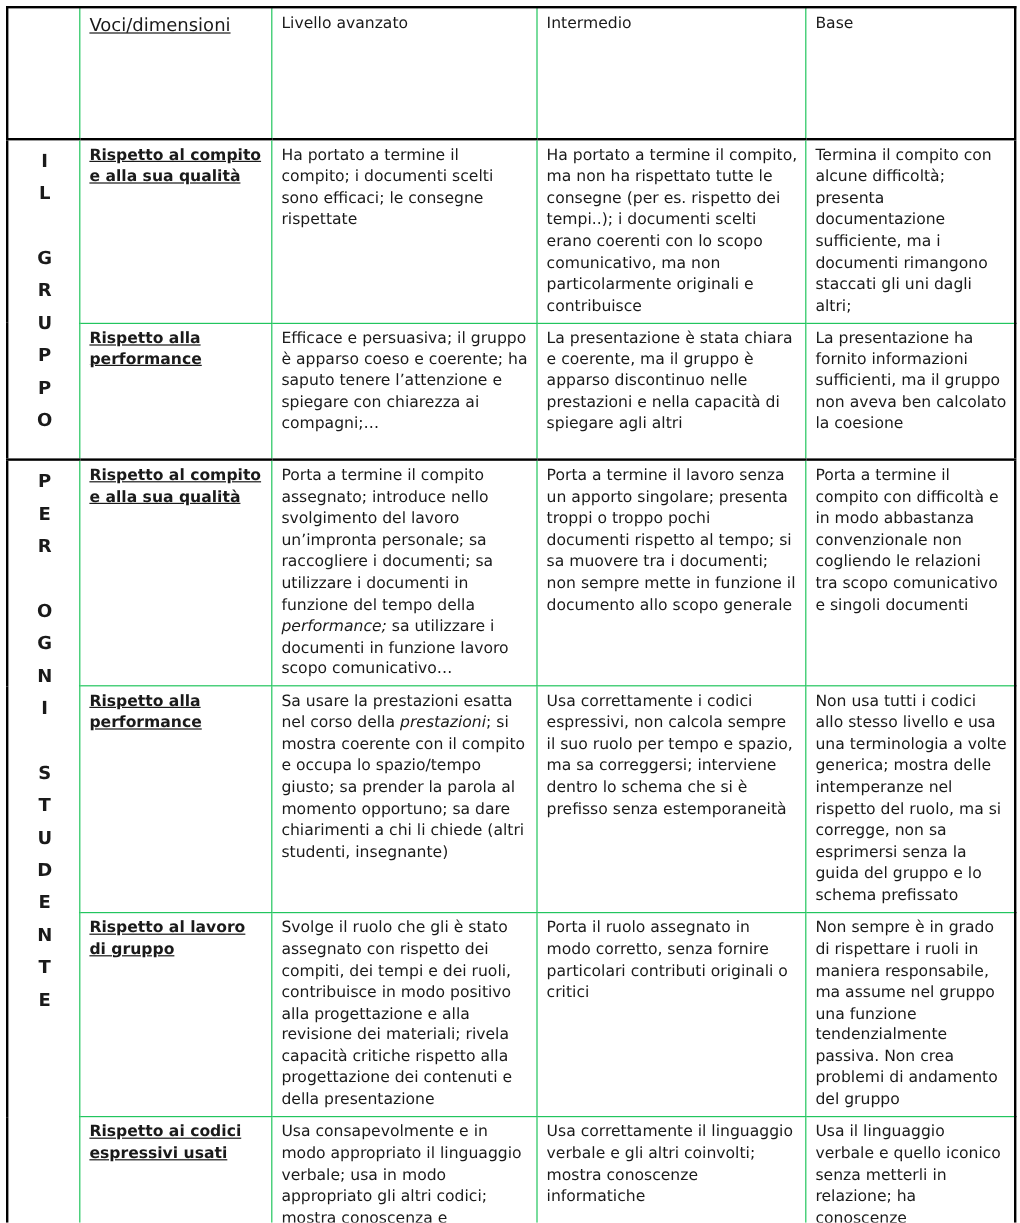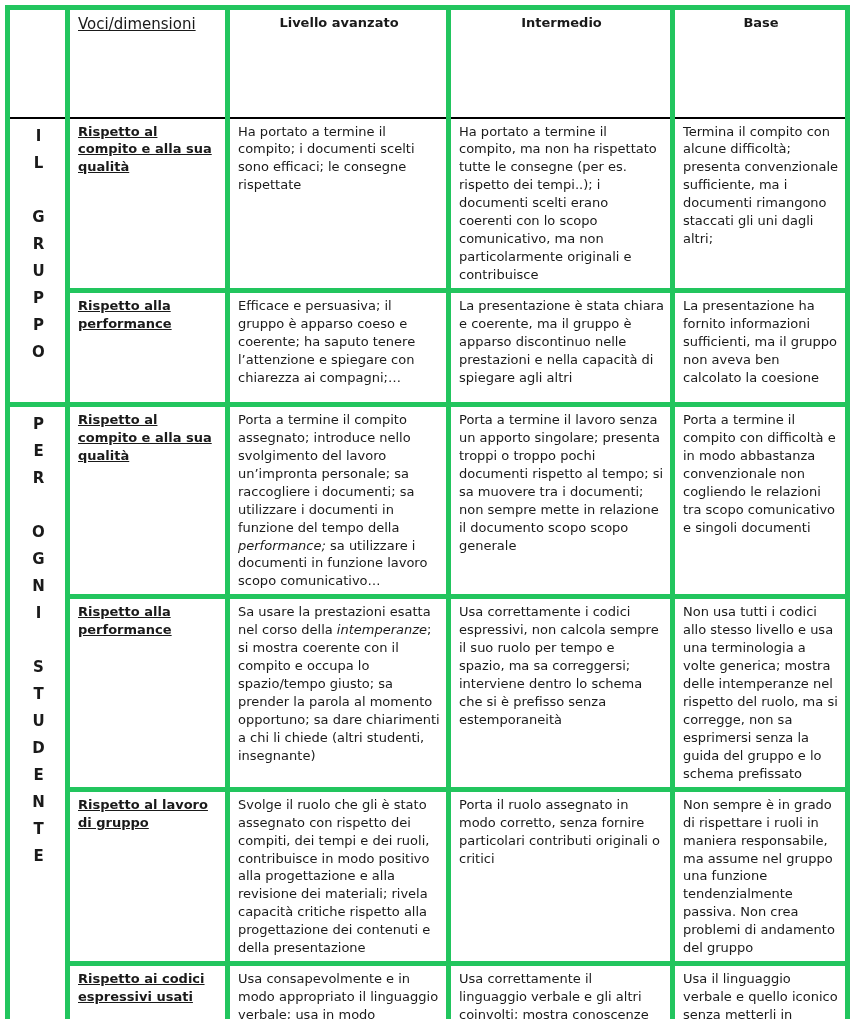--- a/index.html
+++ b/index.html
@@ -19,41 +19,39 @@
   table.rubric {
     position: absolute;
     left: 5px;
     top: 5px;
     width: 840px;
     border-collapse: collapse;
     table-layout: fixed;
     border: 2px solid #000;
   }
   table.rubric td {
-    border: 5px solid #22c55e;
+    border: 1px solid #22c55e;
     vertical-align: top;
     padding: 4px 6px 4px 8px;
     font-size: 13px;
     line-height: 1.38;
     overflow: hidden;
   }
   tr.section-start td { border-top: 2px solid #000; }
   tr.header-row td { border-bottom: 2px solid #000; }
 
   td.corner { padding: 0; }
   td.voci-cell { padding-top: 6px; }
   .voci-label {
     font-size: 15px;
     text-decoration: underline;
   }
   td.level-cell {
-    text-align: center;
     vertical-align: middle;
     font-size: 16px;
-    font-weight: bold;
   }
   td.vcol {
     padding: 6px 0 0 0;
     text-align: center;
   }
   .vchar {
     height: 27px;
     line-height: 27px;
     font-weight: bold;
     font-size: 15px;
@@ -102,21 +100,21 @@
             <div class="vchar">U</div>
             <div class="vchar">P</div>
             <div class="vchar">P</div>
             <div class="vchar">O</div>
           </td>
       <td class="dim-cell">
         <span class="dim-label">Rispetto al compito e alla sua qualità</span>
       </td>
       <td>Ha  portato a termine il compito; i documenti scelti sono efficaci; le consegne rispettate</td>
       <td>Ha portato a termine il compito, ma non ha rispettato tutte le consegne (per es. rispetto dei tempi..); i documenti scelti erano coerenti con lo scopo comunicativo, ma non particolarmente originali e contribuisce</td>
-      <td>Termina il compito con alcune difficoltà; presenta convenzionale sufficiente, ma i documenti rimangono staccati gli uni dagli altri;</td>
+      <td>Termina il compito con alcune difficoltà; presenta documentazione sufficiente, ma i documenti rimangono staccati gli uni dagli altri;</td>
     </tr>
 
     <tr style="height:114px">
       <td class="dim-cell">
         <span class="dim-label">Rispetto alla performance</span>
       </td>
       <td>Efficace e persuasiva; il gruppo è apparso coeso e coerente; ha saputo tenere l’attenzione e spiegare con chiarezza ai compagni;…</td>
       <td>La presentazione è stata chiara e coerente, ma il gruppo è apparso discontinuo nelle prestazioni e nella capacità di spiegare agli altri</td>
       <td>La presentazione ha fornito informazioni sufficienti, ma il gruppo non aveva ben calcolato la coesione</td>
     </tr>
@@ -138,29 +136,29 @@
             <div class="vchar">D</div>
             <div class="vchar">E</div>
             <div class="vchar">N</div>
             <div class="vchar">T</div>
             <div class="vchar">E</div>
           </td>
       <td class="dim-cell">
         <span class="dim-label">Rispetto al compito e alla sua qualità</span>
       </td>
       <td><span>Porta a termine il compito assegnato; introduce nello svolgimento del lavoro un’impronta personale; sa raccogliere i documenti; sa utilizzare i  documenti in funzione del tempo della </span><span class="it">performance;</span><span> sa utilizzare i documenti in funzione lavoro scopo comunicativo…</span></td>
-      <td>Porta a termine il lavoro senza un apporto singolare; presenta troppi o troppo pochi documenti rispetto al tempo; si sa muovere tra i documenti; non sempre mette in relazione il documento scopo scopo generale</td>
+      <td>Porta a termine il lavoro senza un apporto singolare; presenta troppi o troppo pochi documenti rispetto al tempo; si sa muovere tra i documenti; non sempre mette in funzione il documento allo scopo generale</td>
       <td>Porta a termine il compito con difficoltà e in modo abbastanza convenzionale non cogliendo le relazioni tra scopo comunicativo e singoli documenti</td>
     </tr>
 
     <tr style="height:175px">
       <td class="dim-cell">
         <span class="dim-label">Rispetto alla performance</span>
       </td>
-      <td><span>Sa usare la prestazioni esatta nel corso della </span><span class="it">intemperanze</span><span>; si mostra coerente con il compito e occupa lo spazio/tempo giusto; sa prender la parola al momento opportuno; sa dare chiarimenti a chi li chiede (altri studenti, insegnante)</span></td>
+      <td><span>Sa usare la prestazioni esatta nel corso della </span><span class="it">prestazioni</span><span>; si mostra coerente con il compito e occupa lo spazio/tempo giusto; sa prender la parola al momento opportuno; sa dare chiarimenti a chi li chiede (altri studenti, insegnante)</span></td>
       <td>Usa correttamente i codici espressivi, non calcola sempre il suo ruolo per tempo e spazio, ma sa correggersi; interviene dentro lo schema che si è prefisso senza estemporaneità</td>
       <td>Non usa tutti i codici allo stesso livello e usa una terminologia a volte generica; mostra delle intemperanze nel rispetto del ruolo, ma si corregge, non sa esprimersi senza la guida del gruppo e lo schema prefissato</td>
     </tr>
 
     <tr style="height:165px">
       <td class="dim-cell">
         <span class="dim-label">Rispetto al lavoro di gruppo</span>
       </td>
       <td>Svolge il ruolo che gli è stato assegnato con rispetto dei compiti, dei tempi e dei ruoli, contribuisce in modo positivo alla progettazione e alla revisione dei materiali; rivela capacità critiche rispetto alla progettazione dei contenuti e della presentazione</td>
       <td>Porta il ruolo assegnato in modo corretto, senza fornire particolari contributi originali o critici</td>

